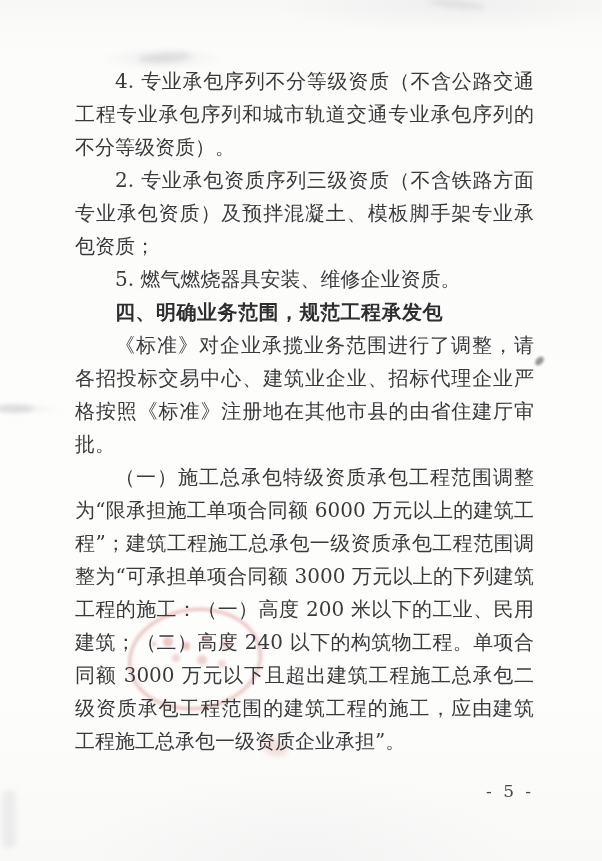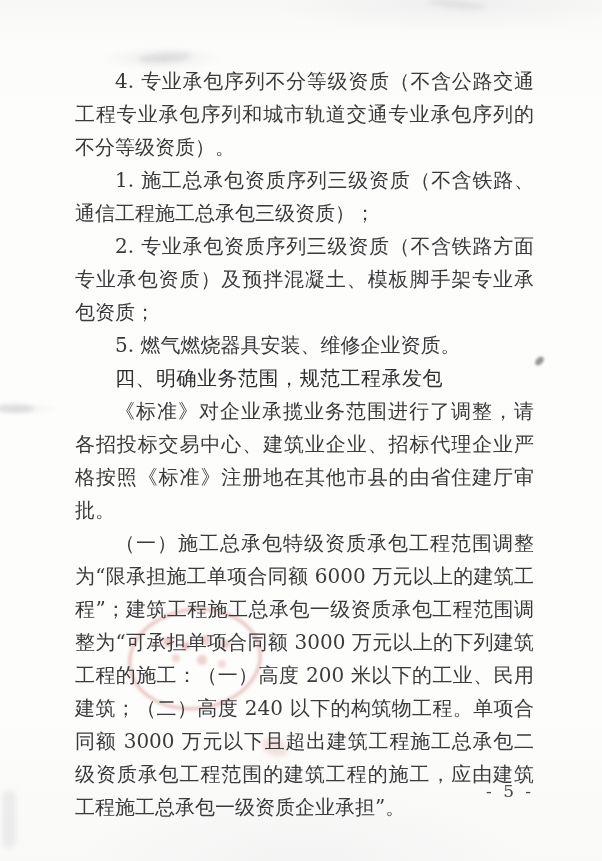--- a/index.html
+++ b/index.html
@@ -23,21 +23,21 @@
   .text-block {
     position: absolute;
     left: 75px; top: 65px; width: 459px;
     font-size: 20px; line-height: 33px;
     color: #3a3a3c;
     text-align: justify;
   }
   .para { margin: 0; text-indent: 2em; }
   .para.heading {
     font-family: "DejaVu Sans", "Liberation Sans", sans-serif;
-    font-weight: normal;
+    font-weight: bold;
     color: #2e2e30;
     letter-spacing: 0.5px;
   }
   .page-number {
     position: absolute;
     left: 486px; top: 781px;
     font-size: 17px; letter-spacing: 3px;
     color: #48484a;
   }
   
@@ -89,21 +89,20 @@
   <div class="smudge stray-mark"></div>
 
   <div class="seal">
     <div class="seal-ring"></div>
     <div class="seal-marks"></div>
   </div>
   <div class="seal-blob" style="position:absolute;"></div>
 
   <div class="text-block">
     <p class="para">4. 专业承包序列不分等级资质（不含公路交通工程专业承包序列和城市轨道交通专业承包序列的不分等级资质）。</p>
-    <p class="para">1. 施工总承包资质序列三级资质（不含铁路、通信工程施工总承包三级资质）；</p>
     <p class="para">2. 专业承包资质序列三级资质（不含铁路方面专业承包资质）及预拌混凝土、模板脚手架专业承包资质；</p>
     <p class="para">5. 燃气燃烧器具安装、维修企业资质。</p>
     <p class="para heading">四、明确业务范围，规范工程承发包</p>
     <p class="para">《标准》对企业承揽业务范围进行了调整，请各招投标交易中心、建筑业企业、招标代理企业严格按照《标准》注册地在其他市县的由省住建厅审批。</p>
     <p class="para">（一）施工总承包特级资质承包工程范围调整为“限承担施工单项合同额 6000 万元以上的建筑工程”；建筑工程施工总承包一级资质承包工程范围调整为“可承担单项合同额 3000 万元以上的下列建筑工程的施工：（一）高度 200 米以下的工业、民用建筑；（二）高度 240 以下的构筑物工程。单项合同额 3000 万元以下且超出建筑工程施工总承包二级资质承包工程范围的建筑工程的施工，应由建筑工程施工总承包一级资质企业承担”。</p>
   </div>
 
   <div class="page-number">- 5 -</div>
 
 </div>

